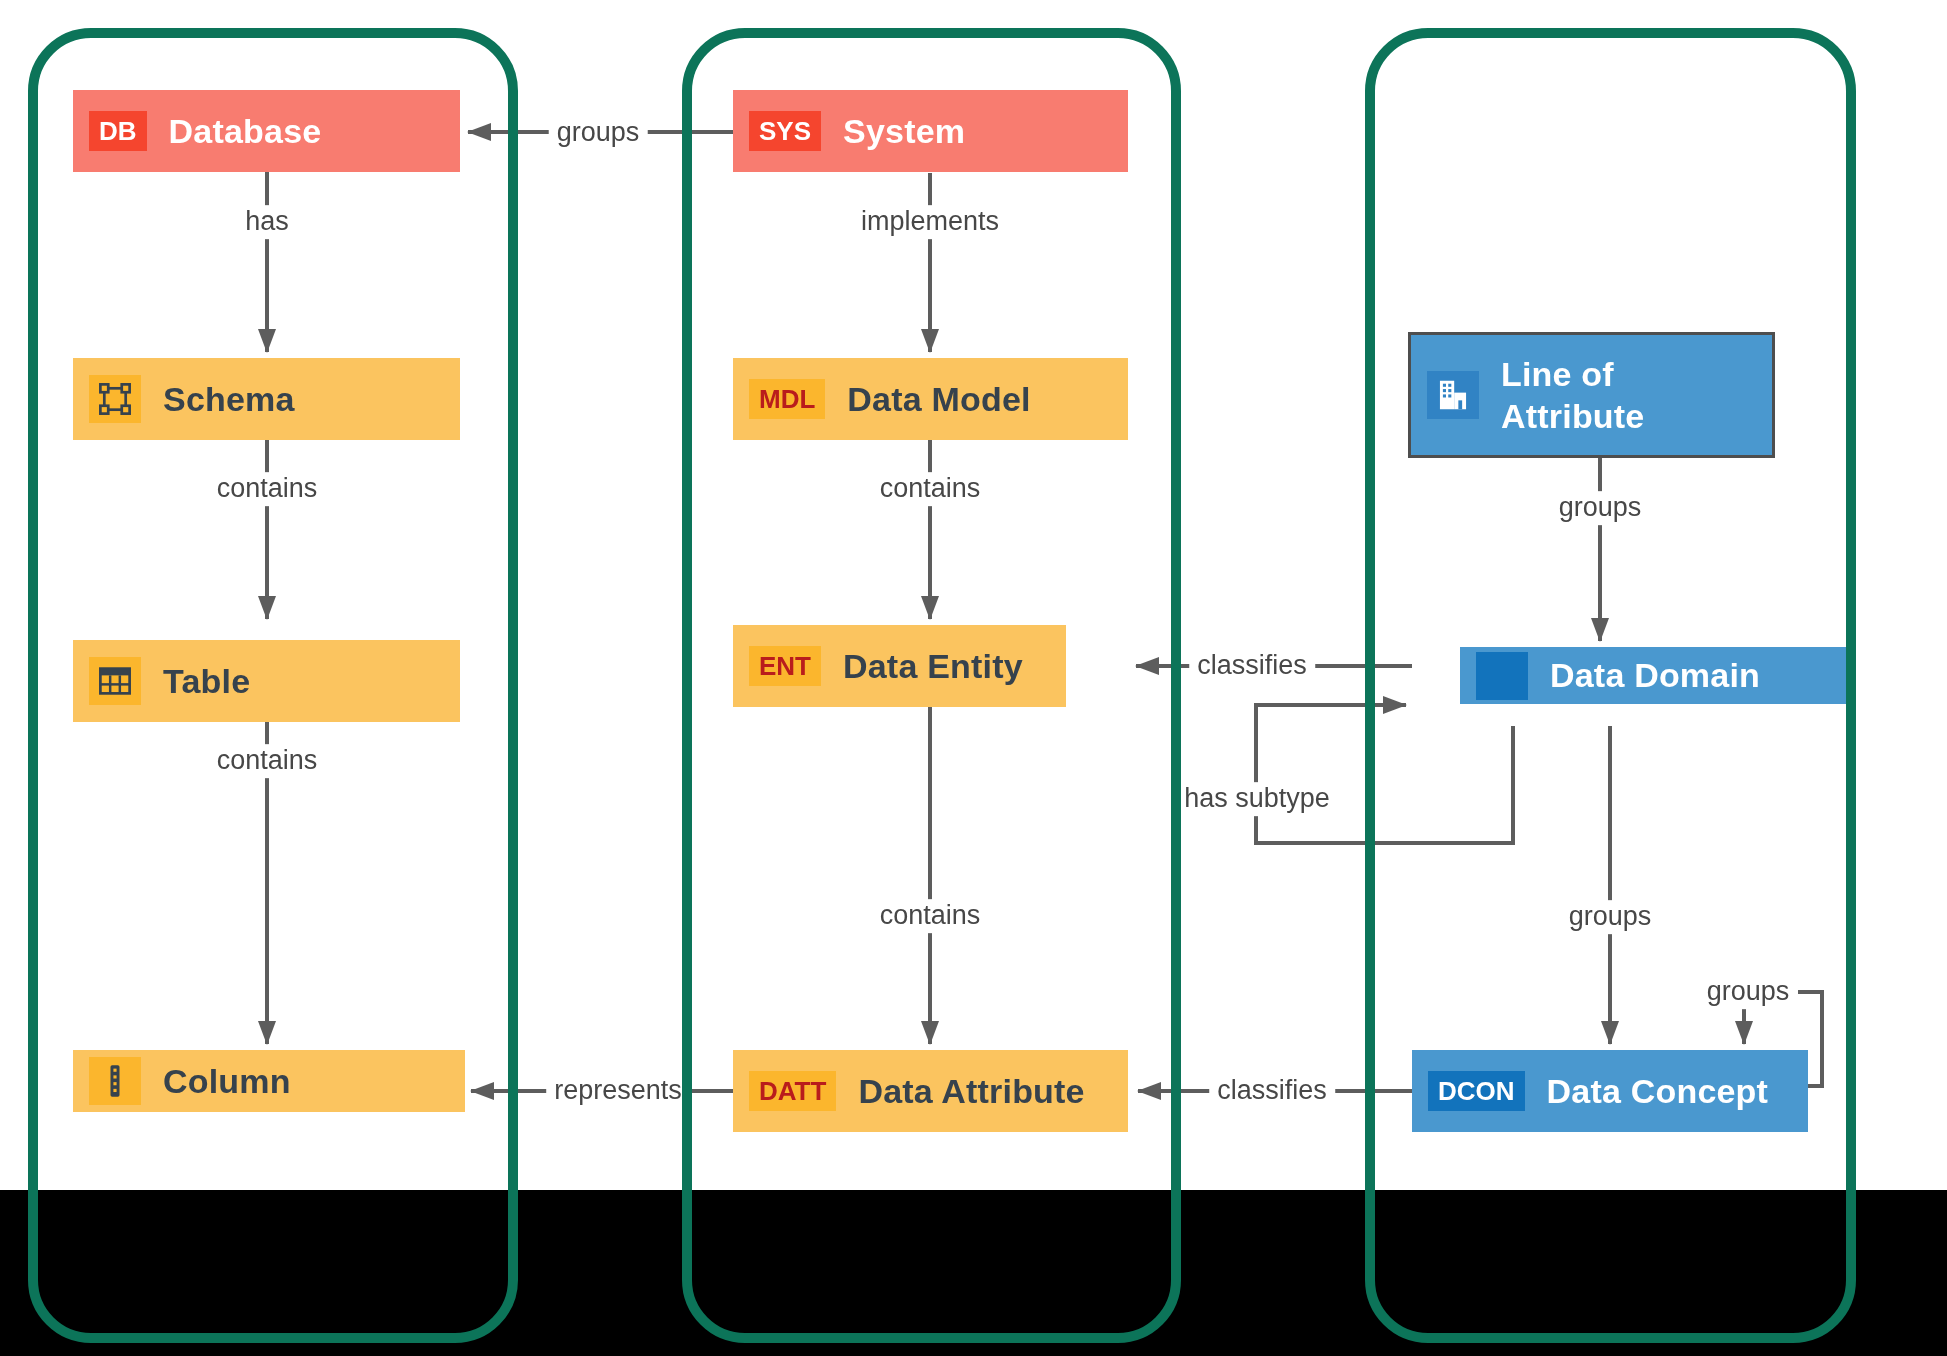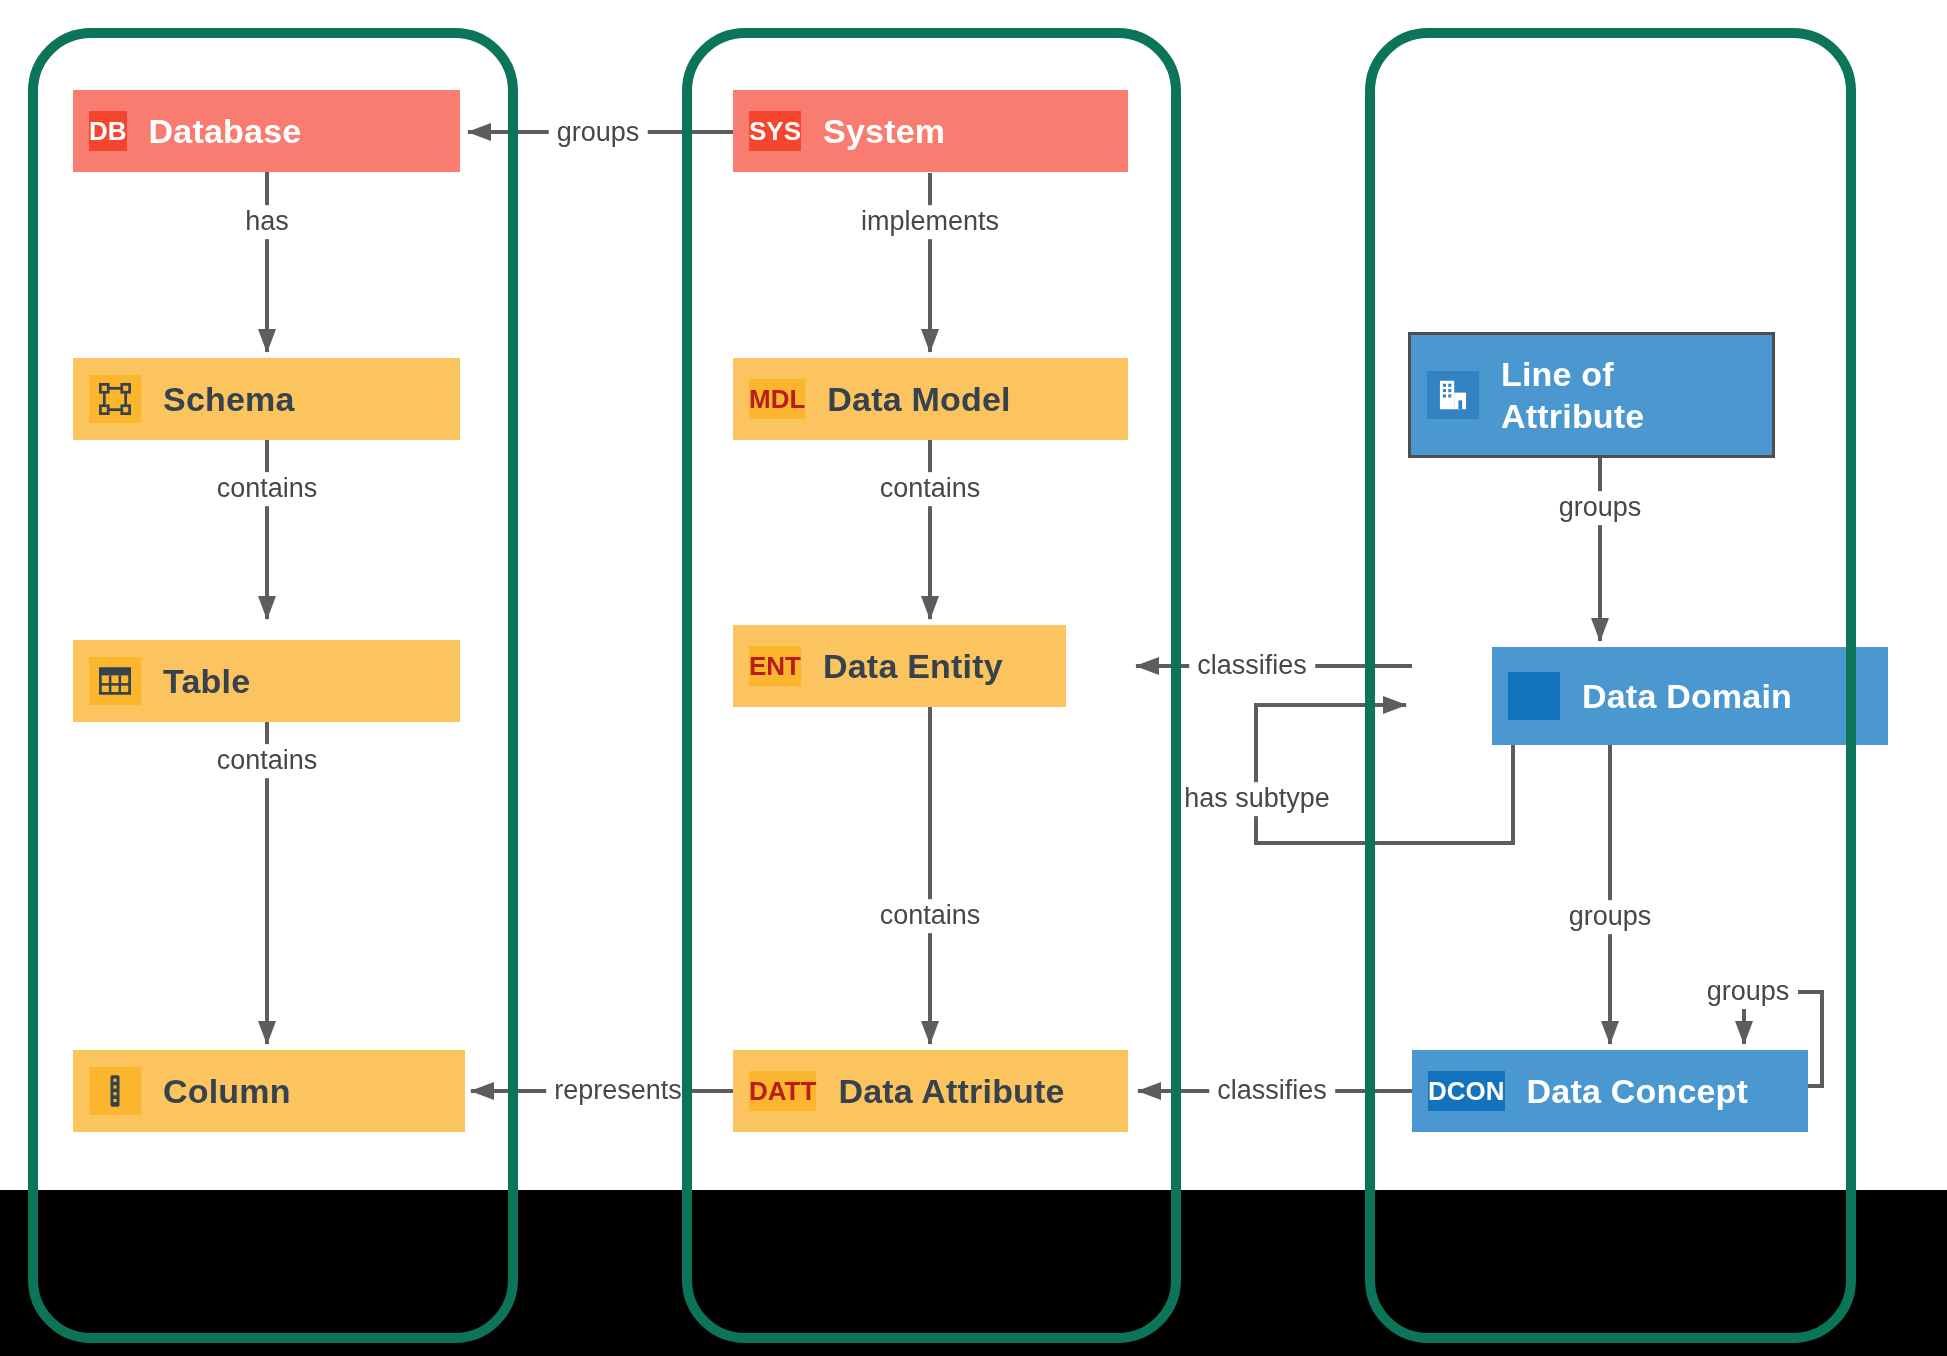--- a/index.html
+++ b/index.html
@@ -13,21 +13,21 @@
           font-size:27px;padding:2px 8px;white-space:nowrap;z-index:2;line-height:1.1;}
   .node{position:absolute;display:flex;align-items:center;padding-left:16px;box-sizing:border-box;z-index:3;}
   .node.red{background:#F87C70;}
   .node.yellow{background:#FBC45F;}
   .node.blue{background:#4A98CF;}
   .node.bordered{border:3px solid #4e4e4e;}
   .nlabel{font-size:34px;font-weight:bold;margin-left:22px;letter-spacing:.2px;}
   .red .nlabel,.blue .nlabel{color:#ffffff;}
   .yellow .nlabel{color:#36424D;}
   .badge{display:inline-flex;align-items:center;justify-content:center;font-size:26px;font-weight:bold;
-         padding:7px 0;line-height:1;flex:0 0 auto;}
+         padding:7px 10px;line-height:1;flex:0 0 auto;}
   .badge-red{background:#F5452E;color:#ffffff;}
   .badge-yellow{background:#FBB62D;color:#b91c1c;}
   .badge-blue{background:#1273BC;color:#ffffff;}
   .iconbadge{display:inline-flex;align-items:center;justify-content:center;width:52px;height:48px;flex:0 0 auto;}
   .iconbadge.yellow-bg{background:#FBB62D;}
   .iconbadge.lob-bg{background:#3183C4;}
   .iconbadge.domain-bg{background:#1273BC;}
   .lob .nlabel{width:175px;line-height:42px;}
 </style>
 </head>
@@ -136,26 +136,26 @@
       </svg>
     </span>
     <span class="nlabel">Table</span>
   </div>
 
   <div class="node yellow" style="left:733px;top:625px;width:333px;height:82px">
     <span class="badge badge-yellow">ENT</span>
     <span class="nlabel">Data Entity</span>
   </div>
 
-  <div class="node blue" style="left:1492px;top:647px;width:396px;height:98px">
+  <div class="node blue" style="left:1460px;top:647px;width:396px;height:57px">
     <span class="iconbadge domain-bg"></span>
     <span class="nlabel">Data Domain</span>
   </div>
 
-  <div class="node yellow" style="left:73px;top:1050px;width:392px;height:82px">
+  <div class="node yellow" style="left:73px;top:1050px;width:392px;height:62px">
     <span class="iconbadge yellow-bg">
       <svg width="36" height="36" viewBox="0 0 32 32">
         <rect x="12" y="2" width="8" height="28" rx="1.5" fill="#36424D"></rect>
         <rect x="14.6" y="5" width="2.8" height="2.8" fill="#FBB62D"></rect>
         <rect x="14.6" y="11" width="2.8" height="2.8" fill="#FBB62D"></rect>
         <rect x="14.6" y="17" width="2.8" height="2.8" fill="#FBB62D"></rect>
         <rect x="14.6" y="23" width="2.8" height="2.8" fill="#FBB62D"></rect>
       </svg>
     </span>
     <span class="nlabel">Column</span>

